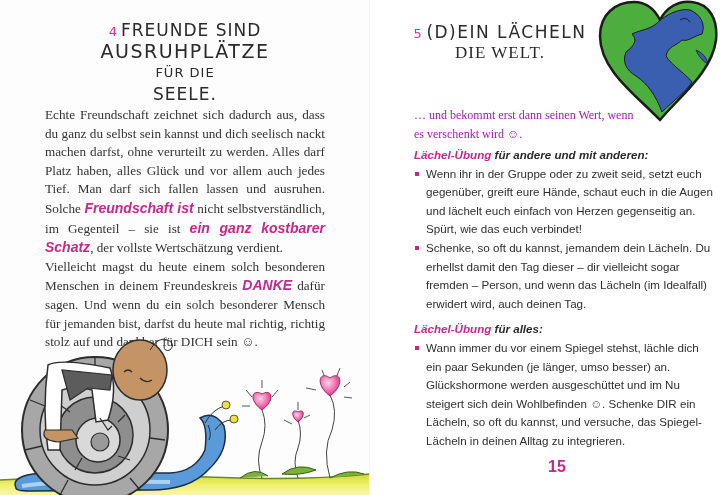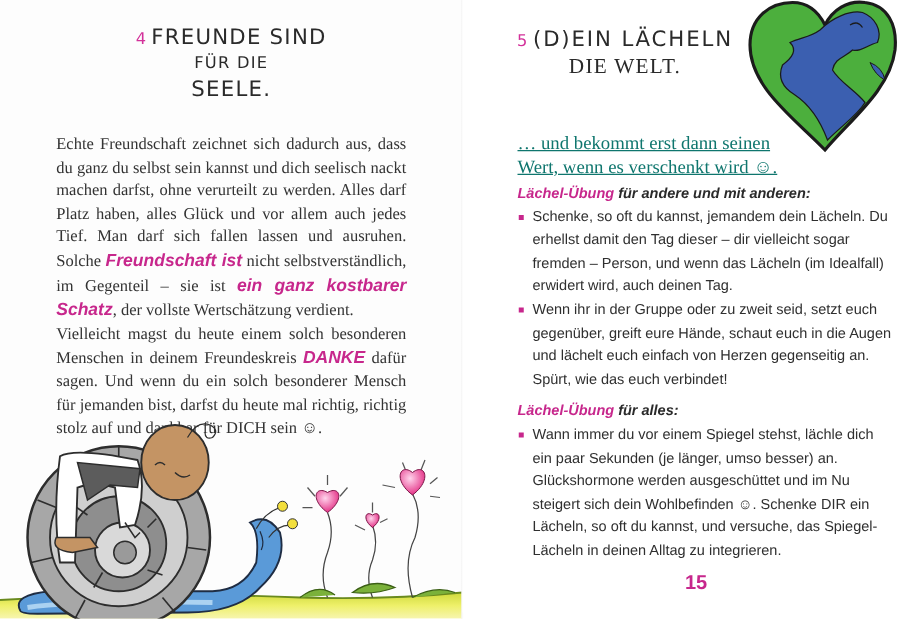--- a/index.html
+++ b/index.html
@@ -38,21 +38,21 @@
       color: #333;
     }
     .body-left p { margin: 0; }
     .hl {
       font-family: "Liberation Sans", "DejaVu Sans", sans-serif;
       font-weight: bold; font-style: italic; color: #c7278c; font-size: 14px;
     }
 
     .body-right {
       position: absolute; left: 414px; top: 106px; width: 230px;
-      font-size: 15px; line-height: 18.6px; color: #0f766e; text-decoration: underline;
+      font-size: 12px; line-height: 18.6px; color: #a21caf;
     }
     .body-right p { margin: 0; }
 
     .exercises {
       position: absolute; left: 414px; top: 146px; width: 300px;
       font-family: "Liberation Sans", "DejaVu Sans", sans-serif;
       font-size: 11.6px; line-height: 18.6px; color: #2f2f2f;
     }
     .ex-head { margin: 0; font-weight: bold; font-style: italic; color: #2a2a2a; }
     .ex-head .pink { color: #c7278c; margin-top: 28px; }
@@ -72,20 +72,21 @@
 
     .heart-globe { position: absolute; left: 596px; top: 0; width: 124px; height: 126px; }
     .illustration { position: absolute; left: 0; top: 330px; width: 370px; height: 165px; }
   </style>
 </head>
 <body>
 
 <div class="page page-left">
   <div class="hand-title title-left">
     <span class="l1"><span class="num">4</span><span>Freunde sind</span></span>
+    <span class="l2">Ausruhplätze</span>
     <span class="l3">für die</span>
     <span class="l4">Seele.</span>
   </div>
 
   <div class="body-left">
     <p><span>Echte Freundschaft zeichnet sich dadurch aus, dass du ganz du selbst sein kannst und dich seelisch nackt machen darfst, ohne verurteilt zu werden. Alles darf Platz haben, alles Glück und vor allem auch jedes Tief. Man darf sich fallen lassen und ausruhen. Solche </span><span class="hl">Freundschaft ist</span><span> nicht selbstverständlich, im Gegenteil – sie ist </span><span class="hl">ein ganz kostbarer Schatz</span><span>, der vollste Wertschätzung verdient.</span></p>
     <p style="text-align: justify;"><span>Vielleicht magst du heute einem solch besonderen Menschen in deinem Freundeskreis </span><span class="hl">DANKE</span><span> dafür sagen. Und wenn du ein solch besonderer Mensch für jemanden bist, darfst du heute mal richtig, richtig stolz auf und dankbar für DICH sein ☺.</span></p>
   </div>
 
   <svg class="illustration" viewBox="0 0 370 165" xmlns="http://www.w3.org/2000/svg">
@@ -188,22 +189,22 @@
 </svg>
 
 <div class="body-right">
   <p>… und bekommt erst dann seinen Wert, wenn es verschenkt wird ☺.</p>
 </div>
 
 <div class="exercises">
   <div>
     <p class="ex-head"><span class="pink">Lächel-Übung</span><span> für andere und mit anderen:</span></p>
     <ul class="ex-list">
+      <li>Wenn ihr in der Gruppe oder zu zweit seid, setzt euch gegenüber, greift eure Hände, schaut euch in die Augen und lächelt euch einfach von Herzen gegenseitig an. Spürt, wie das euch verbindet!</li>
       <li>Schenke, so oft du kannst, jemandem dein Lächeln. Du erhellst damit den Tag dieser – dir vielleicht sogar fremden – Person, und wenn das Lächeln (im Idealfall) erwidert wird, auch deinen Tag.</li>
-      <li>Wenn ihr in der Gruppe oder zu zweit seid, setzt euch gegenüber, greift eure Hände, schaut euch in die Augen und lächelt euch einfach von Herzen gegenseitig an. Spürt, wie das euch verbindet!</li>
     </ul>
   </div>
   <div class="ex-block2">
     <p class="ex-head"><span class="pink">Lächel-Übung</span><span> für alles:</span></p>
     <ul class="ex-list">
       <li>Wann immer du vor einem Spiegel stehst, lächle dich ein paar Sekunden (je länger, umso besser) an. Glückshormone werden ausgeschüttet und im Nu steigert sich dein Wohlbefinden ☺. Schenke DIR ein Lächeln, so oft du kannst, und versuche, das Spiegel-Lächeln in deinen Alltag zu integrieren.</li>
     </ul>
   </div>
 </div>
 

